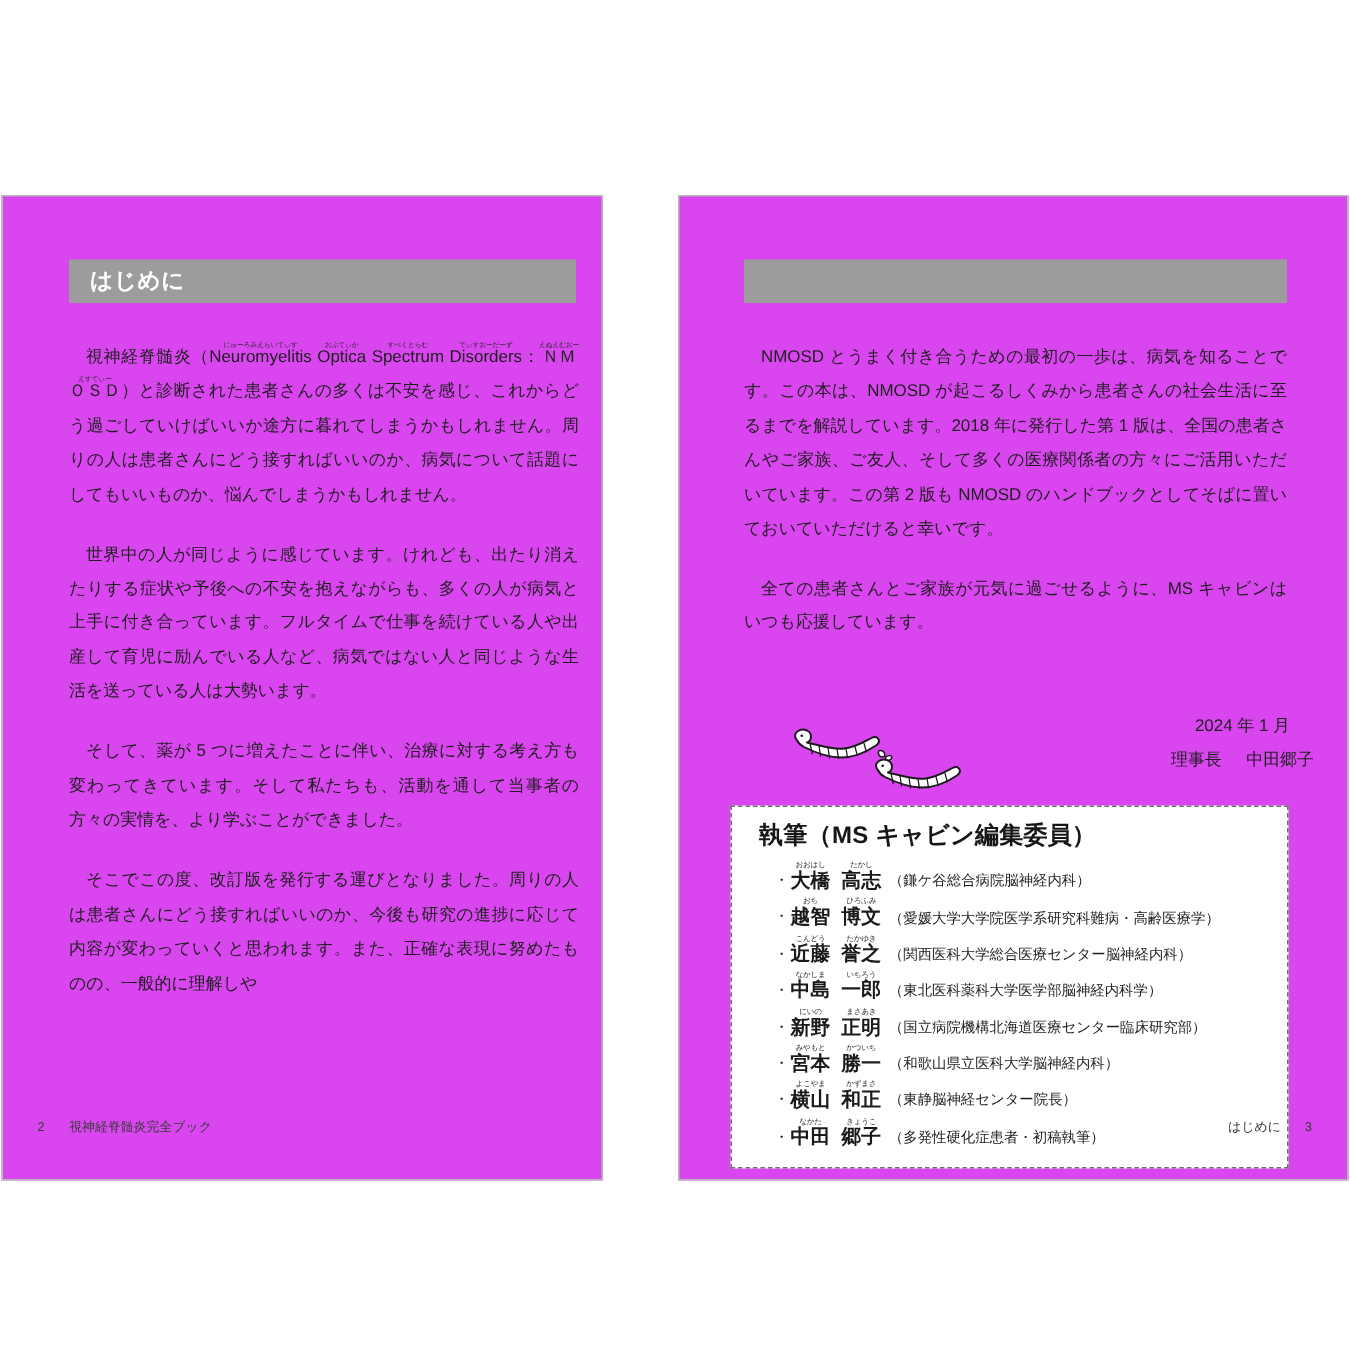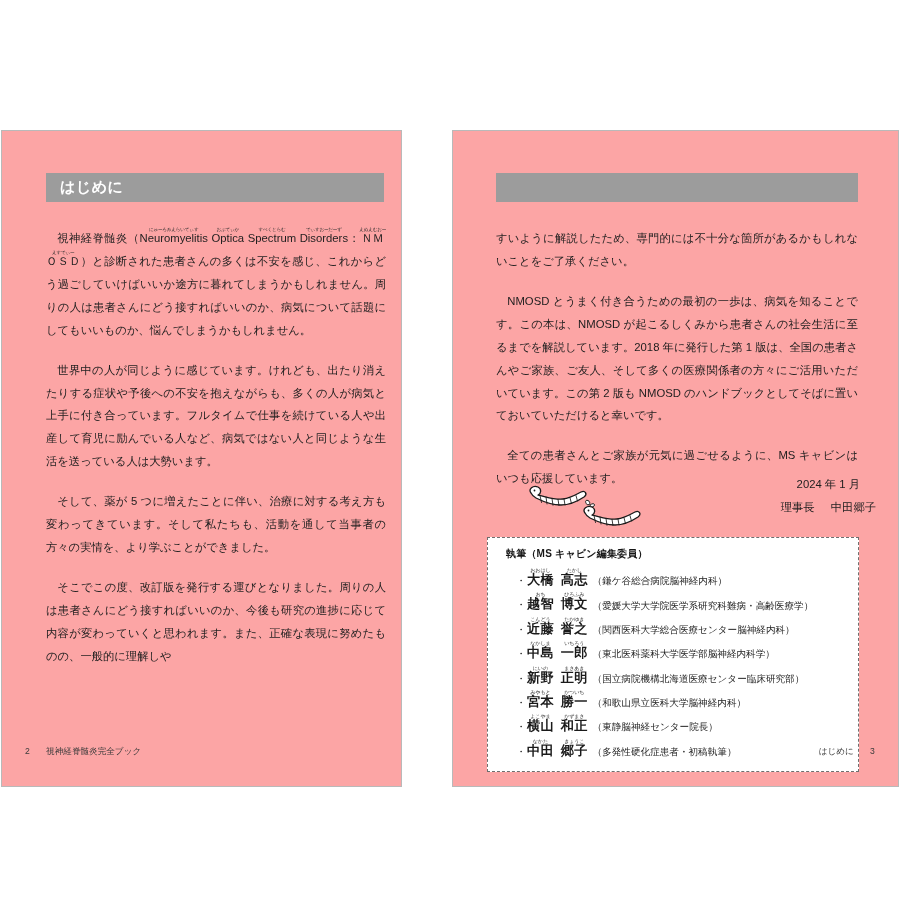--- a/index.html
+++ b/index.html
@@ -22,21 +22,21 @@
     top: 0;
     width: 900px;
     height: 900px;
   }
 
   
   .page {
     position: absolute;
     top: 130px;
     height: 657px;
-    background: #fca5a5;
+    background: #d946ef;
     border: 1px solid #b9b9b9;
     box-sizing: border-box;
   }
   .page-left  { left: 1px;   width: 401px; }
   .page-right { left: 452px; width: 447px; }
 
   .page-inner {
     position: absolute;
     left: 0; top: 0; right: 0; bottom: 0;
   }
@@ -114,21 +114,21 @@
     position: absolute;
     left: 34px;
     top: 406px;
     width: 372px;
     border: 1.4px dashed #6e6e6e;
     box-sizing: border-box;
     padding: 9px 10px 9px 14px;
     background: #ffffff;
   }
   .author-box-title {
-    font-size: 10px;
+    font-size: 16px;
     font-weight: bold;
     color: #161616;
     margin: 0 0 6px 4px;
     letter-spacing: 0.2px;
   }
   .author-list {
     margin: 0;
     padding: 0;
     list-style: none;
   }
@@ -211,21 +211,20 @@
   </div>
 
   <div class="page page-right">
     <div class="page-inner">
 
       <div class="head-bar head-bar-right">
         <span class="head-bar-title"></span>
       </div>
 
       <div class="body-col body-right">
-        <p class="para no-indent">すいように解説したため、専門的には不十分な箇所があるかもしれないことをご了承ください。</p>
         <p class="para">NMOSD とうまく付き合うための最初の一歩は、病気を知ることです。この本は、NMOSD が起こるしくみから患者さんの社会生活に至るまでを解説しています。2018 年に発行した第 1 版は、全国の患者さんやご家族、ご友人、そして多くの医療関係者の方々にご活用いただいています。この第 2 版も NMOSD のハンドブックとしてそばに置いておいていただけると幸いです。</p>
         <p class="para">全ての患者さんとご家族が元気に過ごせるように、MS キャビンはいつも応援しています。</p>
       </div>
 
       <div class="doodles">
         <svg width="130" height="52" viewBox="0 0 130 52">
           <g fill="#ffffff" stroke="#1a1a1a" stroke-width="1.3" stroke-linejoin="round" stroke-linecap="round">
 
             <path d="M6,10 C3,6 8,2 13,4 C17,6 16,11 13,12 C22,14 30,17 38,16 C46,15 52,11 56,9 C60,7 63,11 59,14 C53,18 45,22 36,22 C27,22 17,18 11,15 C8,13.5 7,12 6,10 Z"></path>
             <path d="M15,12.5 L16.5,19.5 M21,14 L22,21 M27,15.5 L28,22.3 M33,16.3 L34,22.6 M39,16 L40,22 M45,14.8 L46.5,20.6 M51,12.6 L52.5,18" stroke-width="0.85" fill="none"></path>

